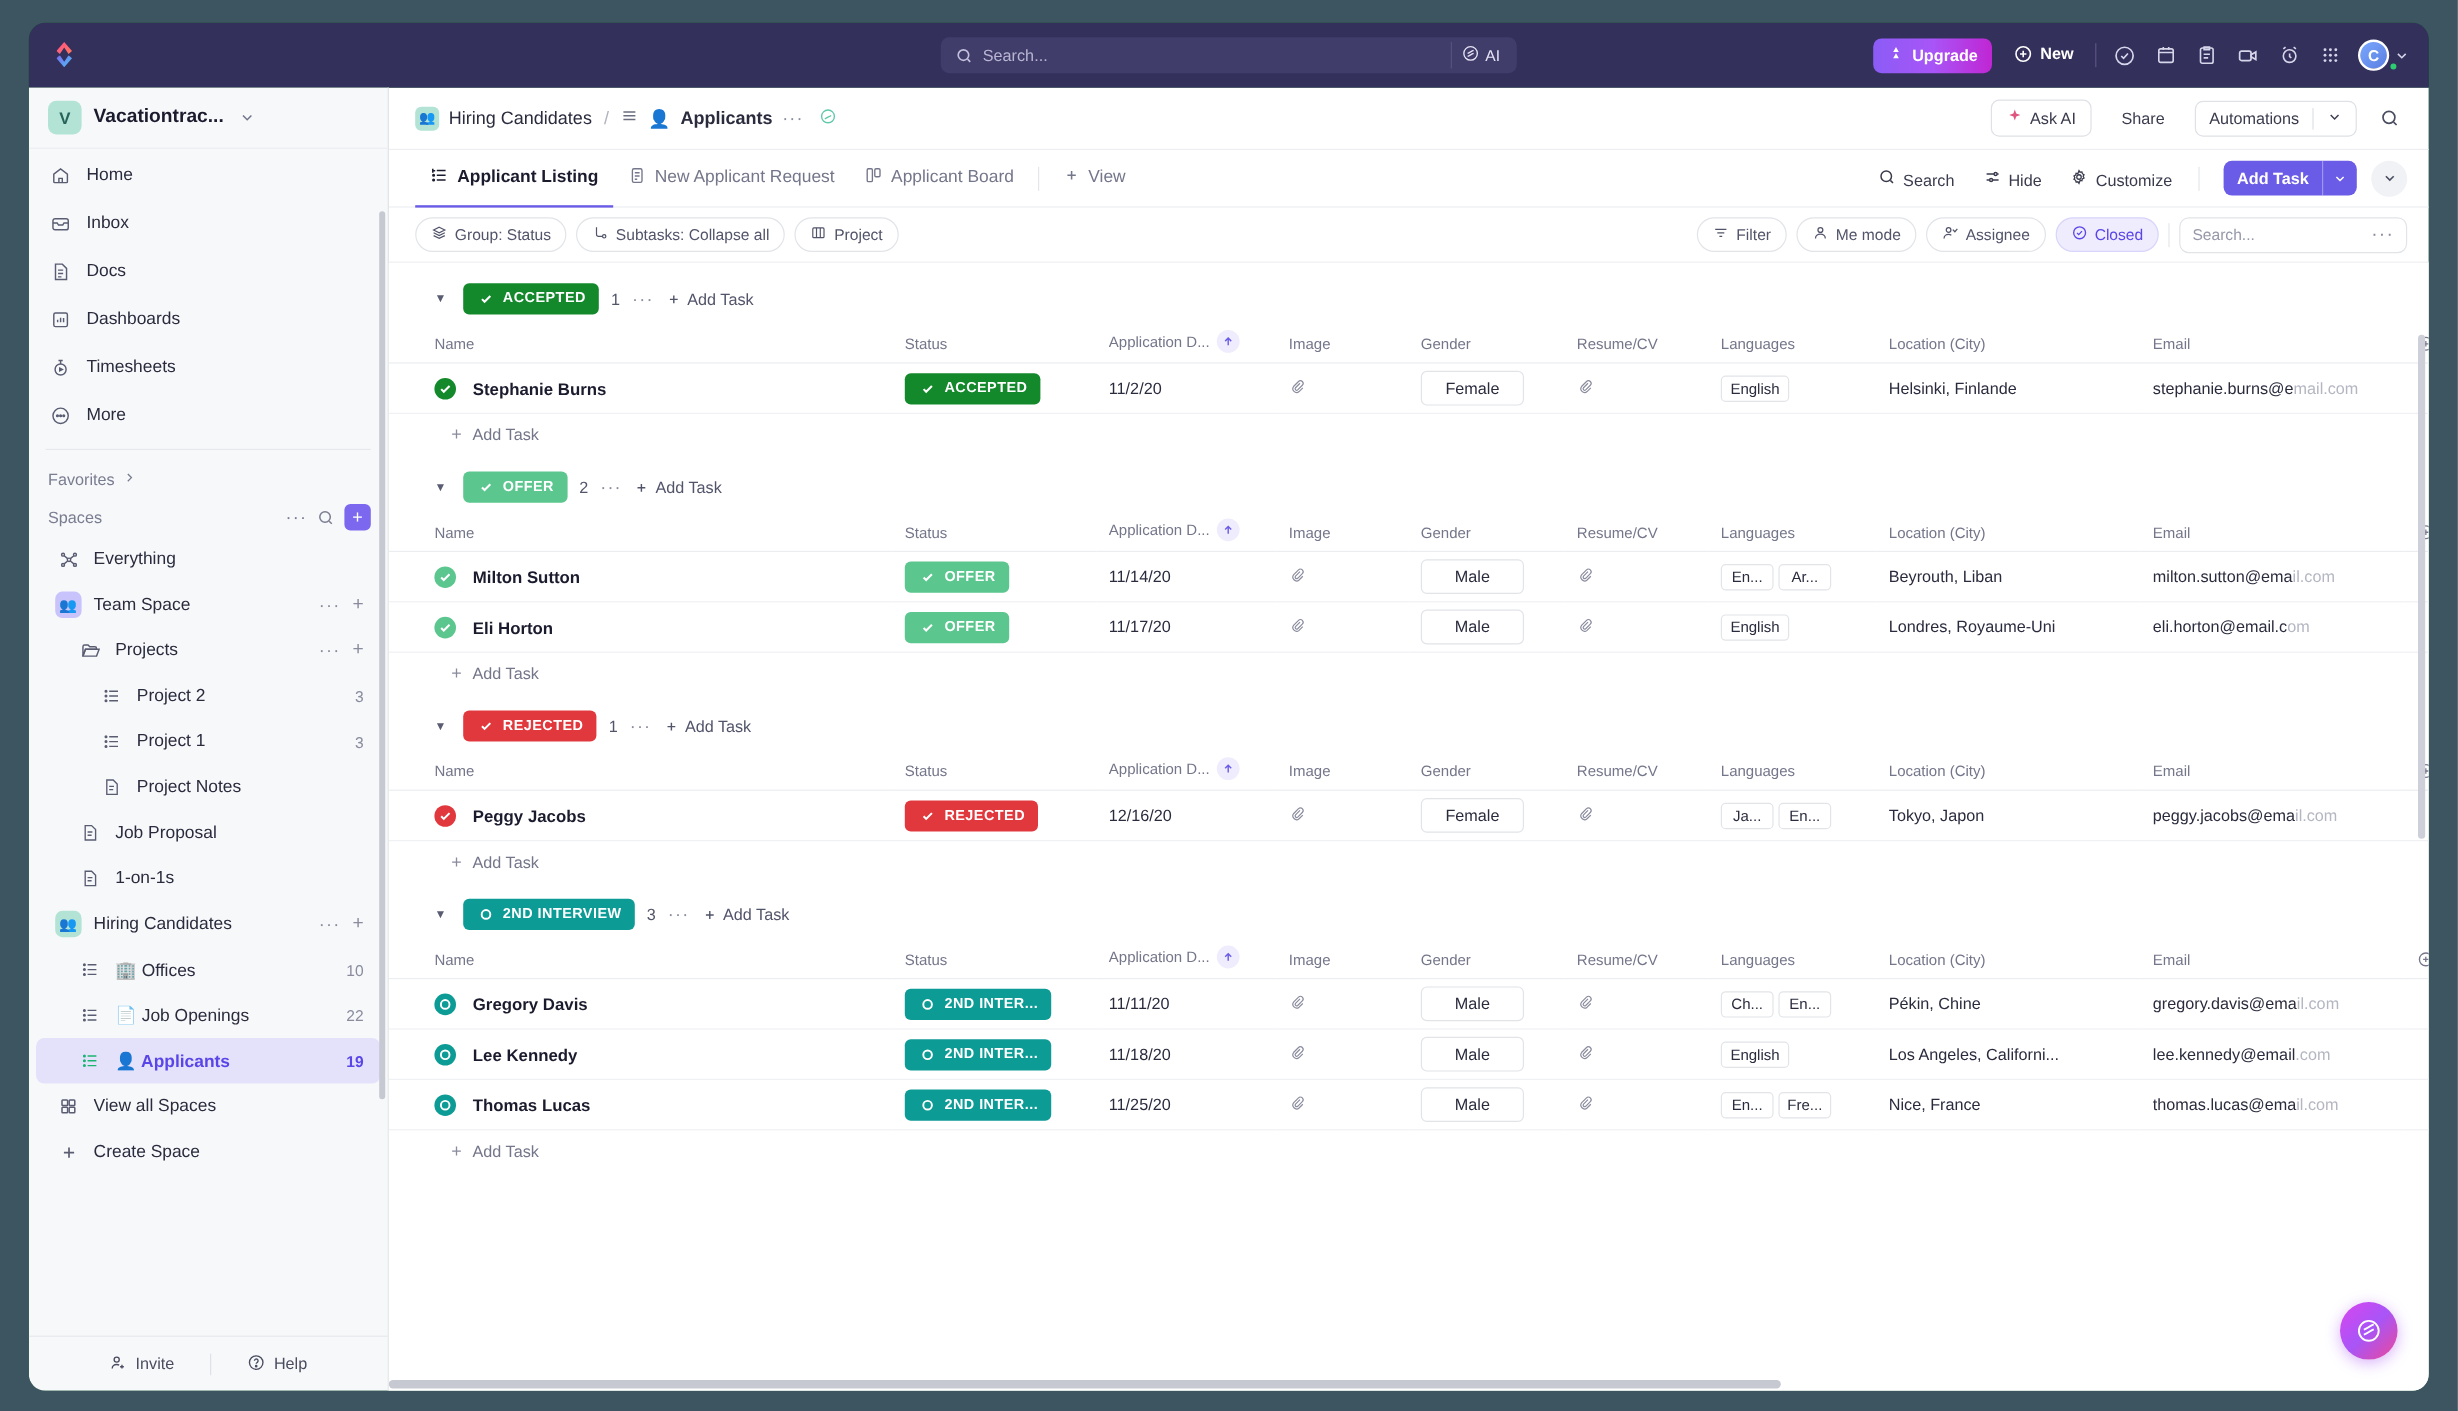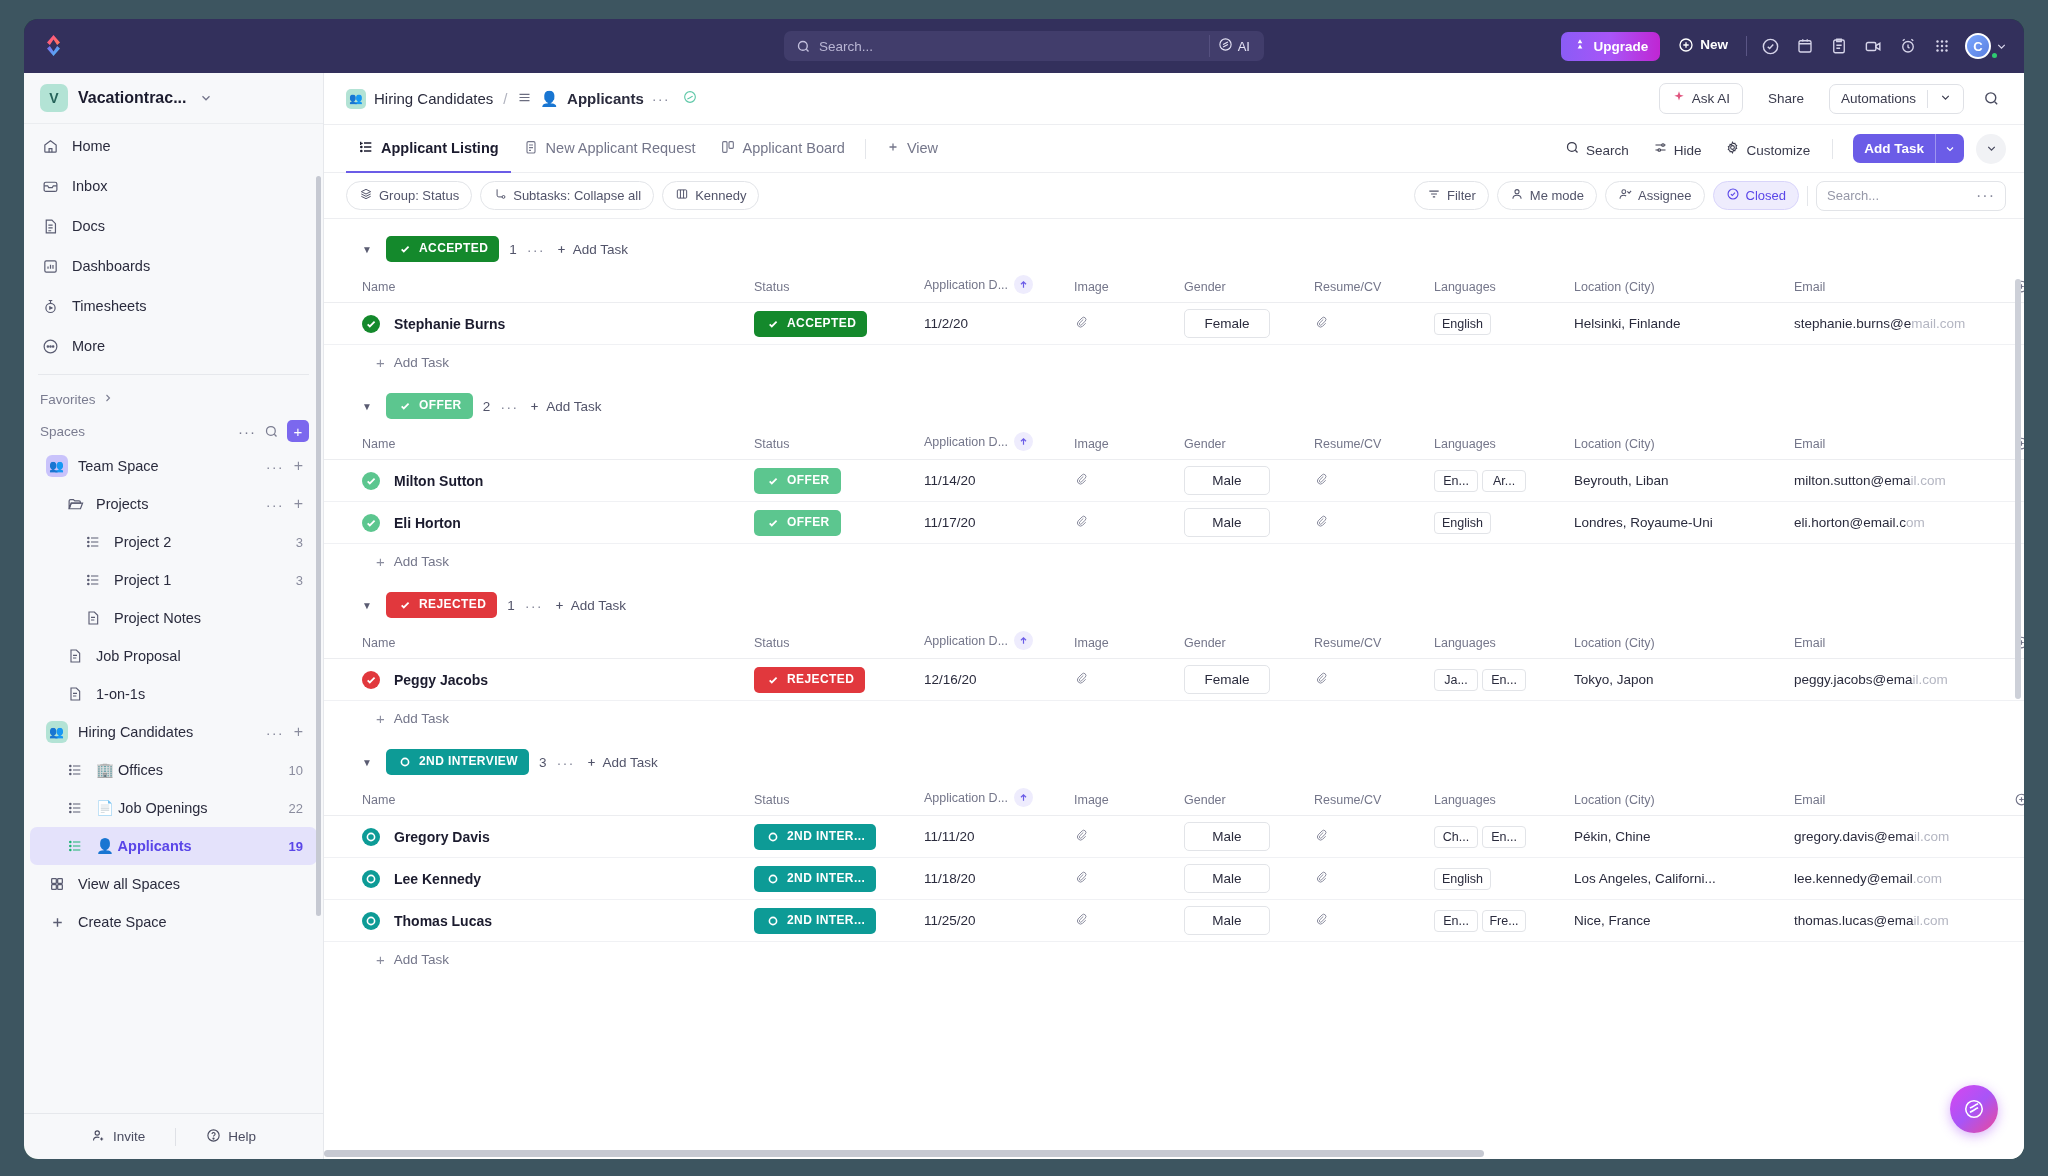--- a/index.html
+++ b/index.html
@@ -559,20 +559,33 @@
             <span style="display:flex;">
               <svg width="15" height="15" viewBox="0 0 24 24" fill="none" stroke="currentColor" stroke-width="2">
                   <circle cx="11" cy="11" r="7"></circle>
                   <path d="M20 20l-3.5-3.5"></path>
                 </svg>
             </span>
             <span class="sq-btn">+</span>
           </span>
         </div>
 
+        <div class="tree-item">
+          <span class="ic">
+            <svg width="17" height="17" viewBox="0 0 24 24" fill="none" stroke="currentColor" stroke-width="1.7">
+                <circle cx="12" cy="12" r="2"></circle>
+                <circle cx="5" cy="6" r="1.7"></circle>
+                <circle cx="19" cy="6" r="1.7"></circle>
+                <circle cx="5" cy="18" r="1.7"></circle>
+                <circle cx="19" cy="18" r="1.7"></circle>
+                <path d="M10.4 10.6L6.3 7.2M13.6 10.6l4.1-3.4M10.4 13.4l-4.1 3.4M13.6 13.4l4.1 3.4"></path>
+              </svg>
+          </span>
+          <span class="lbl">Everything</span>
+        </div>
 
         <div class="tree-item">
           <span class="sp-icon sp-team">👥</span>
           <span class="lbl">Team Space</span>
           <span class="dots">···</span>
           <span class="plus">+</span>
         </div>
 
         <div class="tree-item indent-1">
           <span class="ic">
@@ -906,21 +919,21 @@
           </span>
           <span>Subtasks: Collapse all</span>
         </div>
         <div class="chip">
           <span>
             <svg width="14" height="14" viewBox="0 0 24 24" fill="none" stroke="currentColor" stroke-width="1.7">
                 <rect x="4" y="5" width="16" height="14" rx="1.5"></rect>
                 <path d="M9.3 5v14M14.7 5v14"></path>
               </svg>
           </span>
-          <span>Kennedy</span>
+          <span>Project</span>
         </div>
 
         <div class="filter-right">
           <div class="chip">
             <span>
               <svg width="14" height="14" viewBox="0 0 24 24" fill="none" stroke="currentColor" stroke-width="1.9">
                   <path d="M4 7h16M7 12h10M10 17h4"></path>
                 </svg>
             </span>
             <span>Filter</span>

